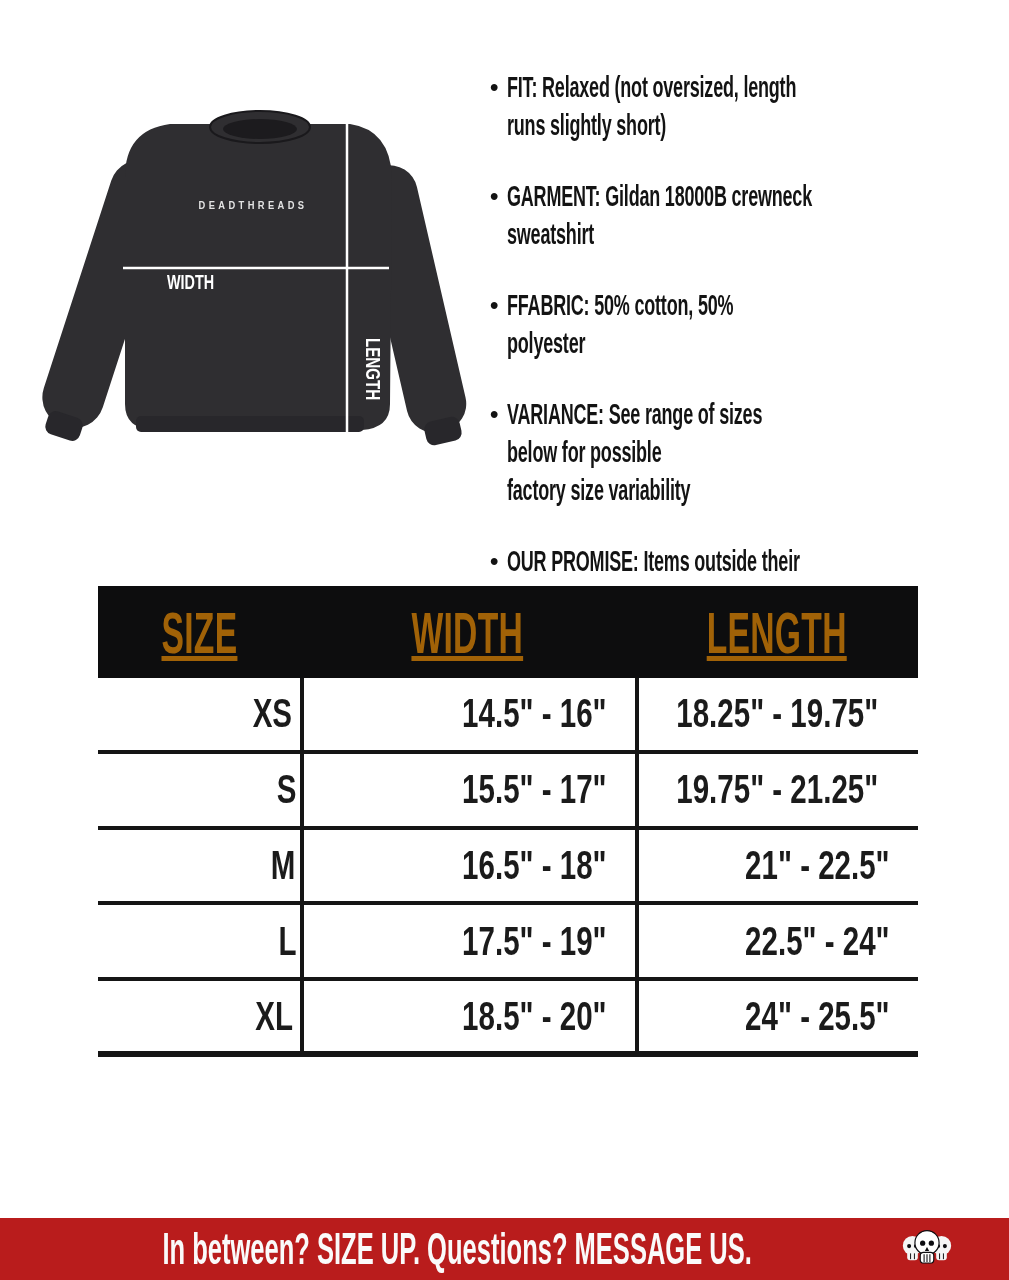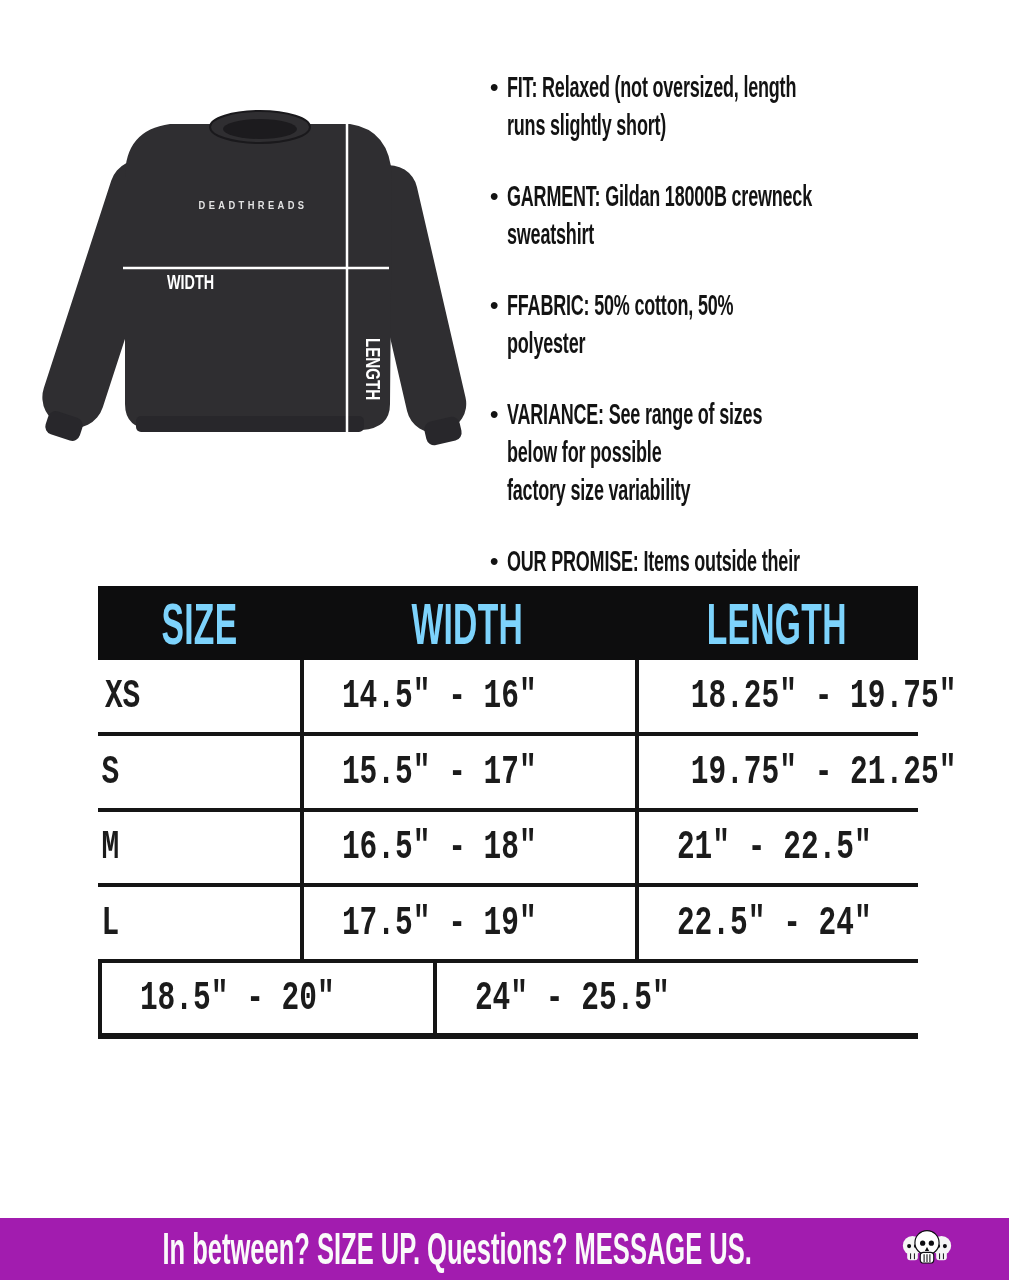--- a/index.html
+++ b/index.html
@@ -66,58 +66,58 @@
 
   
   .size-table {
     position: absolute;
     left: 98px;
     top: 586px;
     width: 820px;
   }
   .thead {
     display: flex;
-    height: 74px;
+    height: 92px;
     background: #0d0d0e;
-    color: #7dd3fc;
+    color: #a16207;
+    text-decoration: underline;
   }
   .thead .cell {
     display: flex;
     align-items: center;
     justify-content: center;
   }
   .thead .cond { font-size: 58px; transform: scaleX(0.58); letter-spacing: 0.5px; }
   .trow {
     display: flex;
     height: 75.8px;
     border-bottom: 4px solid #151515;
     color: #1b1b1b;
   }
   .trow:last-child { border-bottom-width: 6px; }
   .trow .cell {
     display: flex;
     align-items: center;
-    justify-content: flex-start;
-    font-family: Liberation Mono, monospace;
+    justify-content: flex-end;
   }
   .trow .cond { font-size: 41px; transform: scaleX(0.72); }
   .col-size   { width: 202px; }
   .col-width  { width: 335px; }
   .col-length { width: 283px; }
   .trow .col-width,
   .trow .col-length { border-left: 4px solid #151515; }
 
   
   .footer-bar {
     position: absolute;
     left: 0;
     bottom: 0;
     width: 1009px;
     height: 62px;
-    background: #a21caf;
+    background: #b91c1c;
   }
   .footer-text-wrap {
     position: absolute;
     left: 0;
     top: 0;
     width: 915px;
     height: 62px;
     display: flex;
     align-items: center;
     justify-content: center;
@@ -240,20 +240,23 @@
           <span class="cond">L</span>
         </div>
       <div class="cell col-width">
           <span class="cond">17.5" - 19"</span>
         </div>
       <div class="cell col-length">
           <span class="cond">22.5" - 24"</span>
         </div>
     </div>
     <div class="trow">
+      <div class="cell col-size">
+          <span class="cond">XL</span>
+        </div>
       <div class="cell col-width">
           <span class="cond">18.5" - 20"</span>
         </div>
       <div class="cell col-length">
           <span class="cond">24" - 25.5"</span>
         </div>
     </div>
   </div>
 
   <div class="footer-bar">

